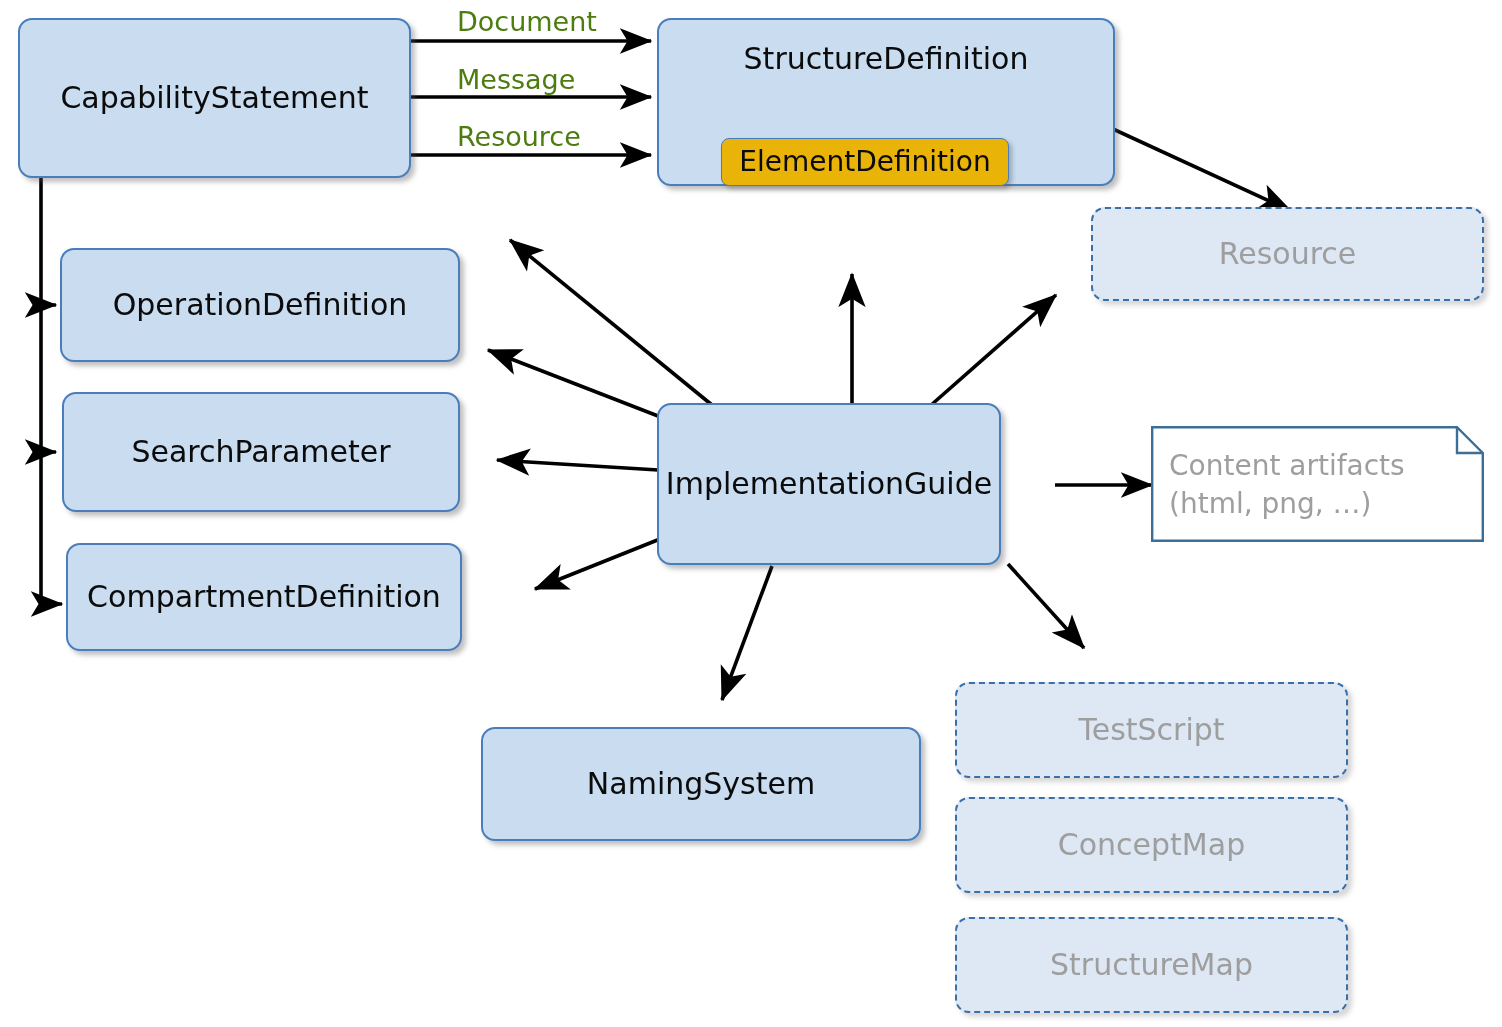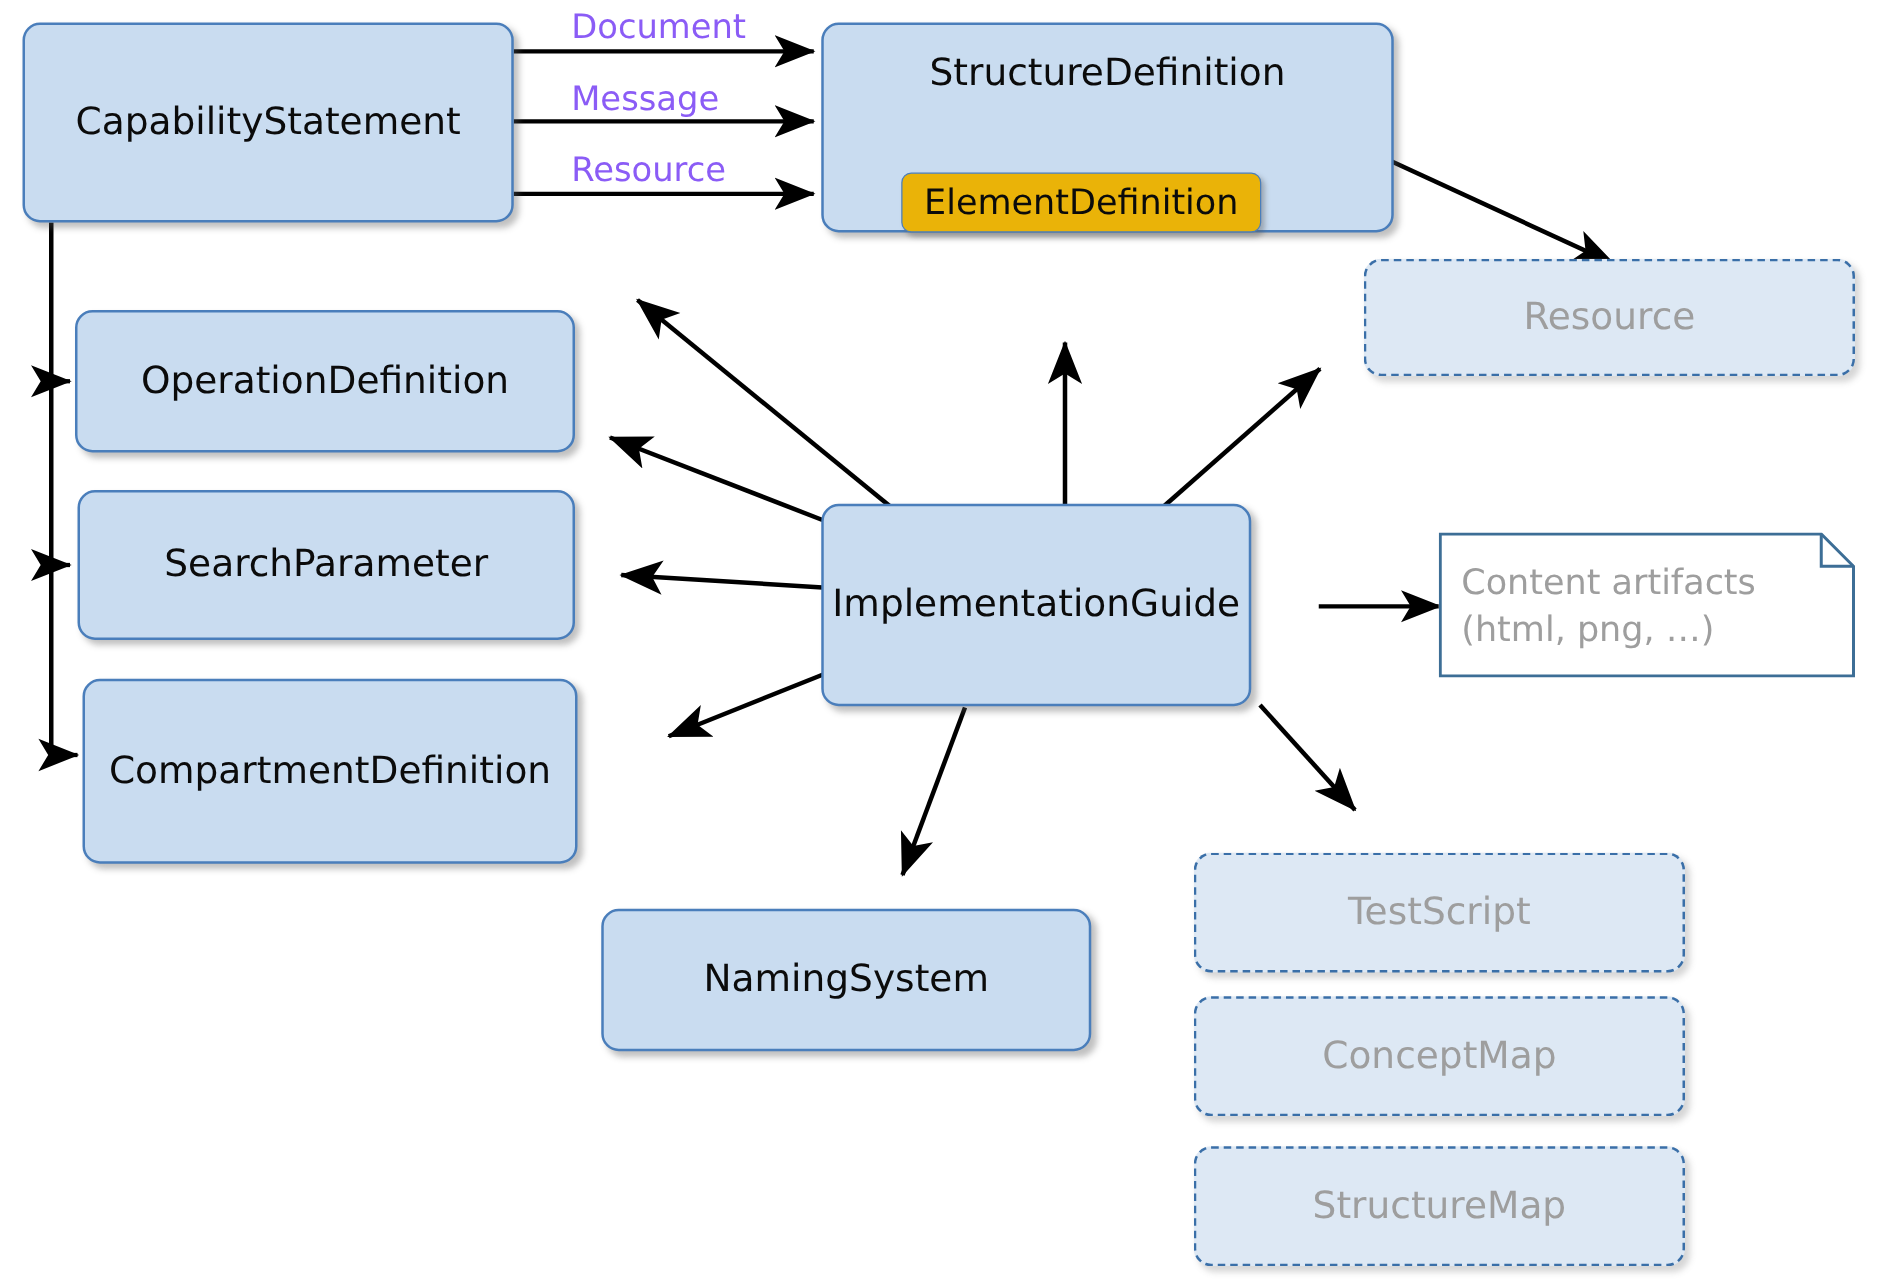--- a/index.html
+++ b/index.html
@@ -66,21 +66,21 @@
     padding: 24px 0 0 18px;
     text-align: left;
   }
   .note .noteborder {
     position: absolute;
     left: 0; top: 0; right: 0; bottom: 0;
     pointer-events: none;
   }
   .label-edge {
     position: absolute;
-    color: #8b5cf6;
+    color: #4d7c0f;
     font-size: 27px;
     white-space: nowrap;
   }
   .t-big  { font-size: 30px; }
   .t-inner{ font-size: 28px; }
   .t-note { font-size: 28px; border-radius: 24px; }
 </style>
 </head>
 <body>
 
@@ -159,40 +159,40 @@
   </div>
 
   <div class="node solid t-big" style="left:60px; top:248px; width:400px; height:114px;">
     <span>OperationDefinition</span>
   </div>
 
   <div class="node solid t-big" style="left:62px; top:392px; width:398px; height:120px;">
     <span>SearchParameter</span>
   </div>
 
-  <div class="node solid t-big" style="left:66px; top:543px; width:396px; height:148px;justify-content:center;">
+  <div class="node solid t-big" style="left:66px; top:543px; width:396px; height:108px;justify-content:center;">
     <span>CompartmentDefinition</span>
   </div>
 
   <div class="node solid t-big" style="left:657px; top:403px; width:344px; height:162px;">
     <span>ImplementationGuide</span>
   </div>
 
   <div class="node note t-note" style="left:1151px; top:426px; width:333px; height:116px;">
     <svg class="noteborder" viewBox="0 0 333 116" preserveAspectRatio="none">
       <path d="M1.2,1.2 L306,1.2 L331.8,27 L331.8,114.8 L1.2,114.8 Z" fill="#ffffff" stroke="#3d6e96" stroke-width="2.4" vector-effect="non-scaling-stroke"></path>
       <path d="M306,1.2 L306,27 L331.8,27" fill="none" stroke="#3d6e96" stroke-width="2.4" vector-effect="non-scaling-stroke"></path>
     </svg>
     <div style="position:relative; z-index:2;">
       <div>Content artifacts</div>
       <div style="margin-top:6px;">(html, png, …)</div>
     </div>
   </div>
 
-  <div class="node solid t-big" style="left:481px; top:727px; width:392px; height:114px;">
+  <div class="node solid t-big" style="left:481px; top:727px; width:440px; height:114px;">
     <span>NamingSystem</span>
   </div>
 
   <div class="node dashed t-big" style="left:955px; top:682px; width:393px; height:96px;">
     <span>TestScript</span>
   </div>
 
   <div class="node dashed t-big" style="left:955px; top:797px; width:393px; height:96px;">
     <span>ConceptMap</span>
   </div>

